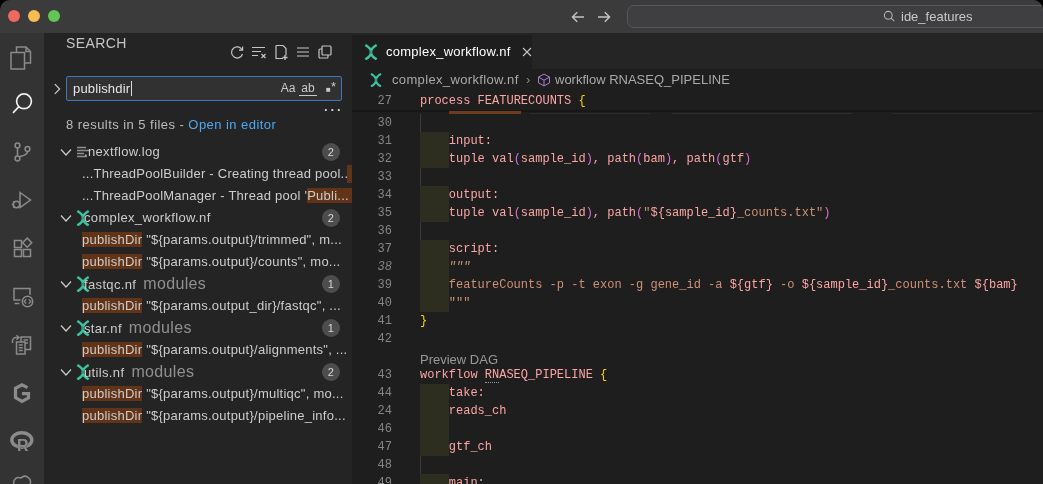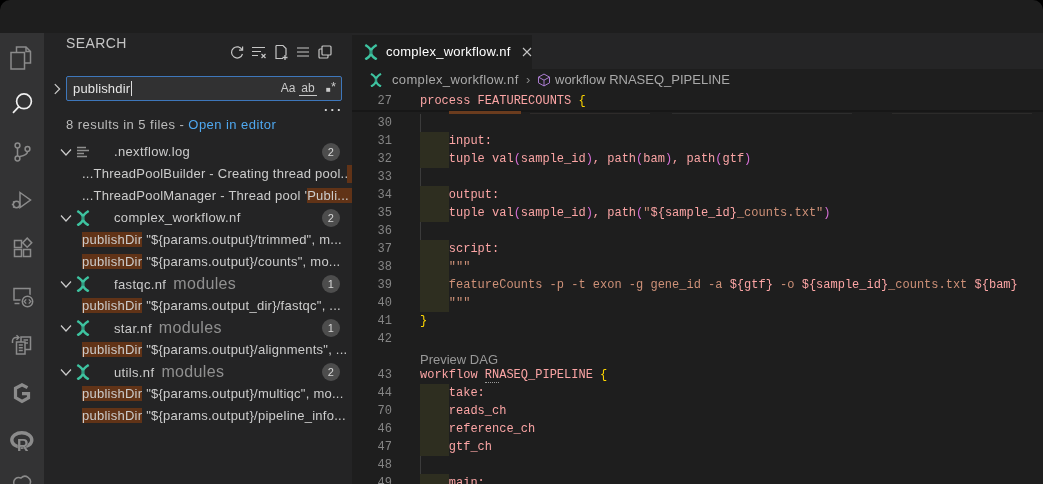--- a/index.html
+++ b/index.html
@@ -31,21 +31,21 @@
   #searchtext { position:absolute; left:6px; top:0px; height:23px; line-height:23px; font-size:13px; color:#e6e6e6; letter-spacing:0.15px; }
   .cursor { display:inline-block; width:1px; height:15px; background:#dcdcdc; vertical-align:-3px; margin-left:1px; }
   .opt { position:absolute; top:0; height:23px; line-height:23px; font-size:12px; color:#c9c9c9; text-align:center; }
   #dots { position:absolute; left:280px; top:69px; color:#d5d5d5; font-size:13px; letter-spacing:2.2px; font-weight:bold; }
   #summary { position:absolute; left:22px; top:84px; font-size:13px; color:#bbbbbb; letter-spacing:0.45px; }
   #summary a { color:#4fa8f0; text-decoration:none; }
 
   .row { position:absolute; left:0; width:308px; height:22px; overflow:hidden; font-size:13px; color:#cccccc; white-space:nowrap; letter-spacing:0.25px; }
   .chev { position:absolute; left:14px; top:3px; width:16px; height:16px; }
   .ficon { position:absolute; left:31px; top:3px; width:16px; height:16px; }
-  .fname { position:absolute; left:70px; top:0; height:22px; line-height:22px; letter-spacing:0.35px; }
+  .fname { position:absolute; left:40px; top:0; height:22px; line-height:22px; letter-spacing:0.35px; }
   .fdesc { color:#909090; font-size:16px; margin-left:7px; }
   .badge { position:absolute; left:278px; top:2px; width:18px; height:18px; border-radius:50%;
            background:#4d4d4d; color:#d7d7d7; font-size:11px; text-align:center; line-height:18px; }
   .res { position:absolute; left:38px; top:0; height:22px; line-height:22px; }
   .hl { background:#613317; }
 
   
   #editor { position:absolute; left:352px; top:33px; width:691px; height:451px; background:#1e1e1e; }
   #tabstrip { position:absolute; left:0; top:0; width:691px; height:36px; background:#252526; }
   #tab { position:absolute; left:0; top:2px; width:180px; height:34px; background:#1e1e1e; }
@@ -66,20 +66,40 @@
   .str { color:#ce9178; }
   .gold { color:#ffd700; }
   .par { color:#d670d6; }
   .w { color:#fca5a5; }
   .lens { position:absolute; left:68px; font-size:13px; color:#999999; font-family:"Liberation Sans",sans-serif; }
 </style>
 </head>
 <body>
 <div id="win">
 
+  <div id="titlebar">
+    <div class="tl" style="left:8px;  background:#ee6a5f;"></div>
+    <div class="tl" style="left:28px; background:#f5bd4f;"></div>
+    <div class="tl" style="left:48px; background:#62c554;"></div>
+    <svg class="abs" style="left:571px;top:11px;width:14px;height:12px;" viewBox="0 0 14 12" fill="none" stroke="#c4c4c4" stroke-width="1.4">
+      <path d="M13 6 H1.5 M6.2 1.2 L1.4 6 L6.2 10.8"></path>
+    </svg>
+    <svg class="abs" style="left:597px;top:11px;width:14px;height:12px;" viewBox="0 0 14 12" fill="none" stroke="#c4c4c4" stroke-width="1.4">
+      <path d="M1 6 H12.5 M7.8 1.2 L12.6 6 L7.8 10.8"></path>
+    </svg>
+    <div id="cmdbox">
+        <div id="cmdinner">
+      <svg width="13" height="13" viewBox="0 0 16 16" style="margin-right:5px;">
+        <circle cx="6.5" cy="6.5" r="4.8" fill="none" stroke="#b5b5b5" stroke-width="1.3"></circle>
+        <line x1="10" y1="10" x2="13.8" y2="13.8" stroke="#b5b5b5" stroke-width="1.3"></line>
+      </svg>
+      ide_features
+    </div>
+      </div>
+  </div>
 
   <div id="actbar">
 
     <svg class="aicon" style="top:13px;" viewBox="0 0 24 24" fill="none" stroke="#8b8b8b" stroke-width="1.5">
       <path d="M6.5 1 H16 L20.5 5.5 V17 H6.5 Z"></path>
       <path d="M16 1 V5.5 H20.5"></path>
       <rect x="1" y="6.5" width="13.5" height="16.5" fill="#333334"></rect>
     </svg>
 
     <svg class="aicon" style="top:58px;" viewBox="0 0 24 24" fill="none" stroke="#efefef" stroke-width="1.7">
@@ -319,29 +339,29 @@
       <div class="guide" style="top:292px;height:102px;"></div>
 
       <div class="cl" style="top:22px;"><div class="gut">30</div></div>
       <div class="cl" style="top:40px;"><div class="band"></div><div class="gut">31</div><div class="src"><span class="w">    input:</span></div></div>
       <div class="cl" style="top:58px;"><div class="band"></div><div class="gut">32</div><div class="src"><span class="w">    tuple val</span><span class="par">(</span><span class="w">sample_id</span><span class="par">)</span><span class="w">, path</span><span class="par">(</span><span class="w">bam</span><span class="par">)</span><span class="w">, path</span><span class="par">(</span><span class="w">gtf</span><span class="par">)</span></div></div>
       <div class="cl" style="top:76px;"><div class="gut">33</div></div>
       <div class="cl" style="top:94px;"><div class="band"></div><div class="gut">34</div><div class="src"><span class="w">    output:</span></div></div>
       <div class="cl" style="top:112px;"><div class="band"></div><div class="gut">35</div><div class="src"><span class="w">    tuple val</span><span class="par">(</span><span class="w">sample_id</span><span class="par">)</span><span class="w">, path</span><span class="par">(</span><span class="str">"</span><span class="kw">${</span><span class="w">sample_id</span><span class="kw">}</span><span class="str">_counts.txt"</span><span class="par">)</span></div></div>
       <div class="cl" style="top:130px;"><div class="gut">36</div></div>
       <div class="cl" style="top:148px;"><div class="band"></div><div class="gut">37</div><div class="src"><span class="w">    script:</span></div></div>
-      <div class="cl" style="top:166px;"><div class="band"></div><div class="gut">38</div><div class="src"><span class="str">    """</span></div></div>
+      <div class="cl" style="top:166px;font-style:italic;"><div class="band"></div><div class="gut">38</div><div class="src"><span class="str">    """</span></div></div>
       <div class="cl" style="top:184px;"><div class="band"></div><div class="gut">39</div><div class="src"><span class="str">    featureCounts -p -t exon -g gene_id -a </span><span class="kw">${</span><span class="w">gtf</span><span class="kw">}</span><span class="str"> -o </span><span class="kw">${</span><span class="w">sample_id</span><span class="kw">}</span><span class="str">_counts.txt </span><span class="kw">${</span><span class="w">bam</span><span class="kw">}</span></div></div>
       <div class="cl" style="top:202px;"><div class="band"></div><div class="gut">40</div><div class="src"><span class="str">    """</span></div></div>
       <div class="cl" style="top:220px;"><div class="gut">41</div><div class="src"><span class="gold">}</span></div></div>
       <div class="cl" style="top:238px;"><div class="gut">42</div></div>
       <div class="lens" style="top:260px;">Preview DAG</div>
       <div class="cl" style="top:274px;"><div class="gut">43</div><div class="src"><span class="kw">workflow</span><span class="w"> <span style="border-bottom:1.5px dotted #9a9a9a;">RN</span>ASEQ_PIPELINE </span><span class="gold">{</span></div></div>
       <div class="cl" style="top:292px;"><div class="band"></div><div class="gut">44</div><div class="src"><span class="w">    take:</span></div></div>
-      <div class="cl" style="top:310px;"><div class="band"></div><div class="gut">70</div><div class="src"><span class="w">    reads_ch</span></div></div>
-      <div class="cl" style="top:328px;"><div class="band"></div><div class="gut">46</div><div class="src"><span class="w">    reference_ch</span></div></div>
+      <div class="cl" style="top:310px;"><div class="band"></div><div class="gut">24</div><div class="src"><span class="w">    reads_ch</span></div></div>
+      <div class="cl" style="top:328px;"><div class="band"></div><div class="gut">46</div></div>
       <div class="cl" style="top:346px;"><div class="band"></div><div class="gut">47</div><div class="src"><span class="w">    gtf_ch</span></div></div>
       <div class="cl" style="top:364px;"><div class="gut">48</div></div>
       <div class="cl" style="top:382px;"><div class="band"></div><div class="gut">49</div><div class="src"><span class="w">    main:</span></div></div>
     </div>
   </div>
 
 </div>
 
 </body></html>

